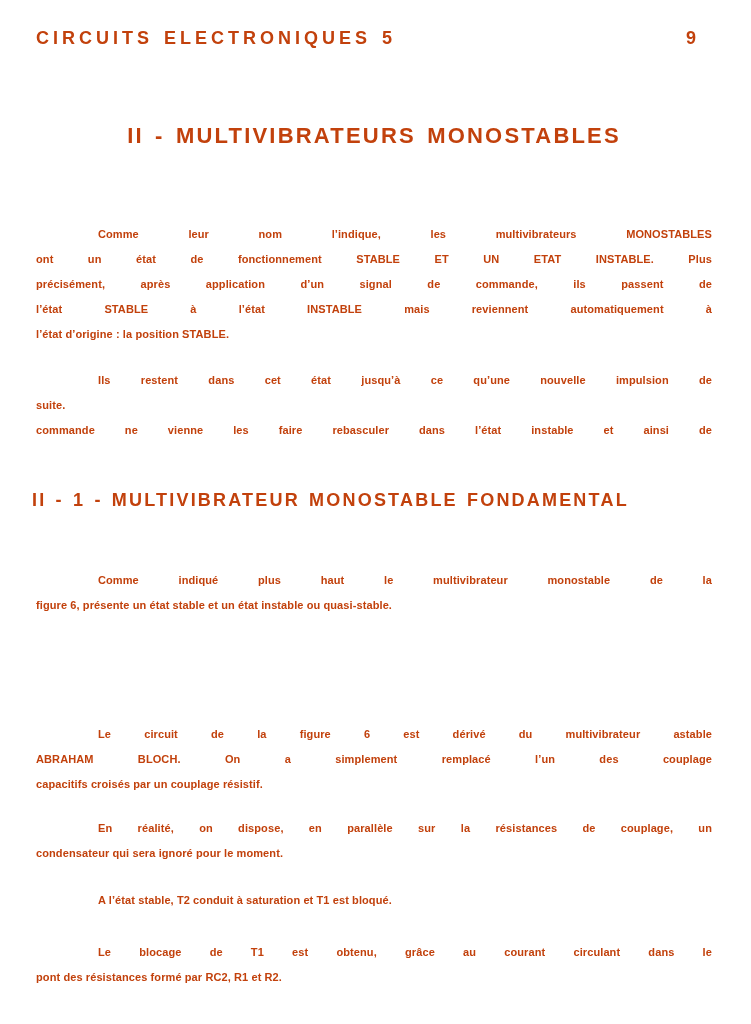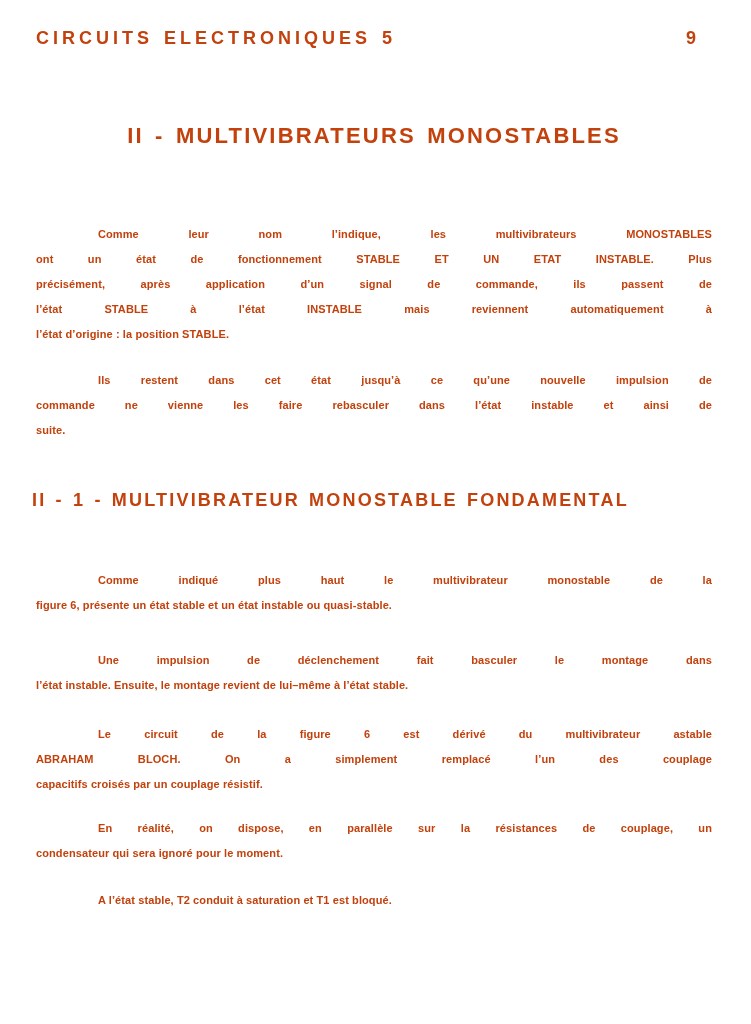--- a/index.html
+++ b/index.html
@@ -60,37 +60,37 @@
 
   <div class="para p-0">
       <div class="line first just">Comme leur nom l’indique, les multivibrateurs MONOSTABLES</div>
       <div class="line just">ont un état de fonctionnement STABLE ET UN ETAT INSTABLE. Plus</div>
       <div class="line just">précisément, après application d’un signal de commande, ils passent de</div>
       <div class="line just">l’état STABLE à l’état INSTABLE mais reviennent automatiquement à</div>
       <div class="line">l’état d’origine : la position STABLE.</div>
     </div>
   <div class="para p-1">
       <div class="line first just">Ils restent dans cet état jusqu’à ce qu’une nouvelle impulsion de</div>
+      <div class="line">suite.</div>
       <div class="line just">commande ne vienne les faire rebasculer dans l’état instable et ainsi de</div>
-      <div class="line">suite.</div>
     </div>
   <div class="para p-2">
       <div class="line first just">Comme indiqué plus haut le multivibrateur monostable de la</div>
       <div class="line">figure 6, présente un état stable et un état instable ou quasi-stable.</div>
-    </div>
-  <div class="para p-3">
-      <div class="line first just">Une impulsion de déclenchement fait basculer le montage dans</div>
-      <div class="line">l’état instable. Ensuite, le montage revient de lui–même à l’état stable.</div>
     </div>
   <div class="para p-4">
       <div class="line first just">Le circuit de la figure 6 est dérivé du multivibrateur astable</div>
       <div class="line just">ABRAHAM BLOCH. On a simplement remplacé l’un des couplage</div>
       <div class="line">capacitifs croisés par un couplage résistif.</div>
     </div>
   <div class="para p-5">
       <div class="line first just">En réalité, on dispose, en parallèle sur la résistances de couplage, un</div>
       <div class="line">condensateur qui sera ignoré pour le moment.</div>
     </div>
   <div class="para p-6">
       <div class="line first">A l’état stable, T2 conduit à saturation et T1 est bloqué.</div>
     </div>
+  <div class="para p-7">
+      <div class="line first just">Le blocage de T1 est obtenu, grâce au courant circulant dans le</div>
+      <div class="line">pont des résistances formé par RC2, R1 et R2.</div>
+    </div>
 
 </div>
 
 </body></html>

